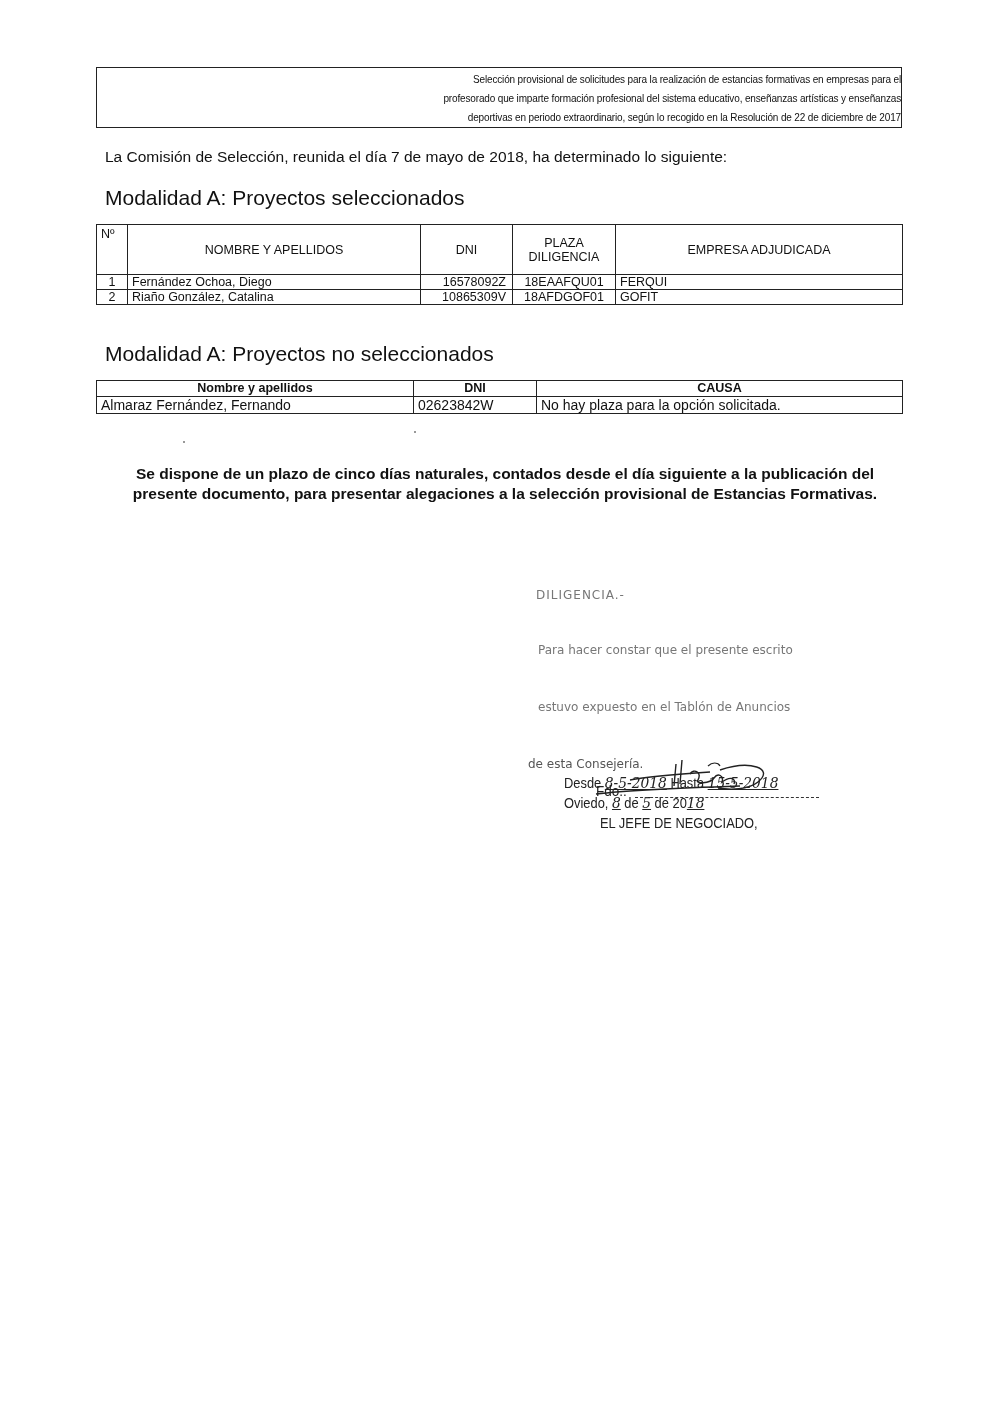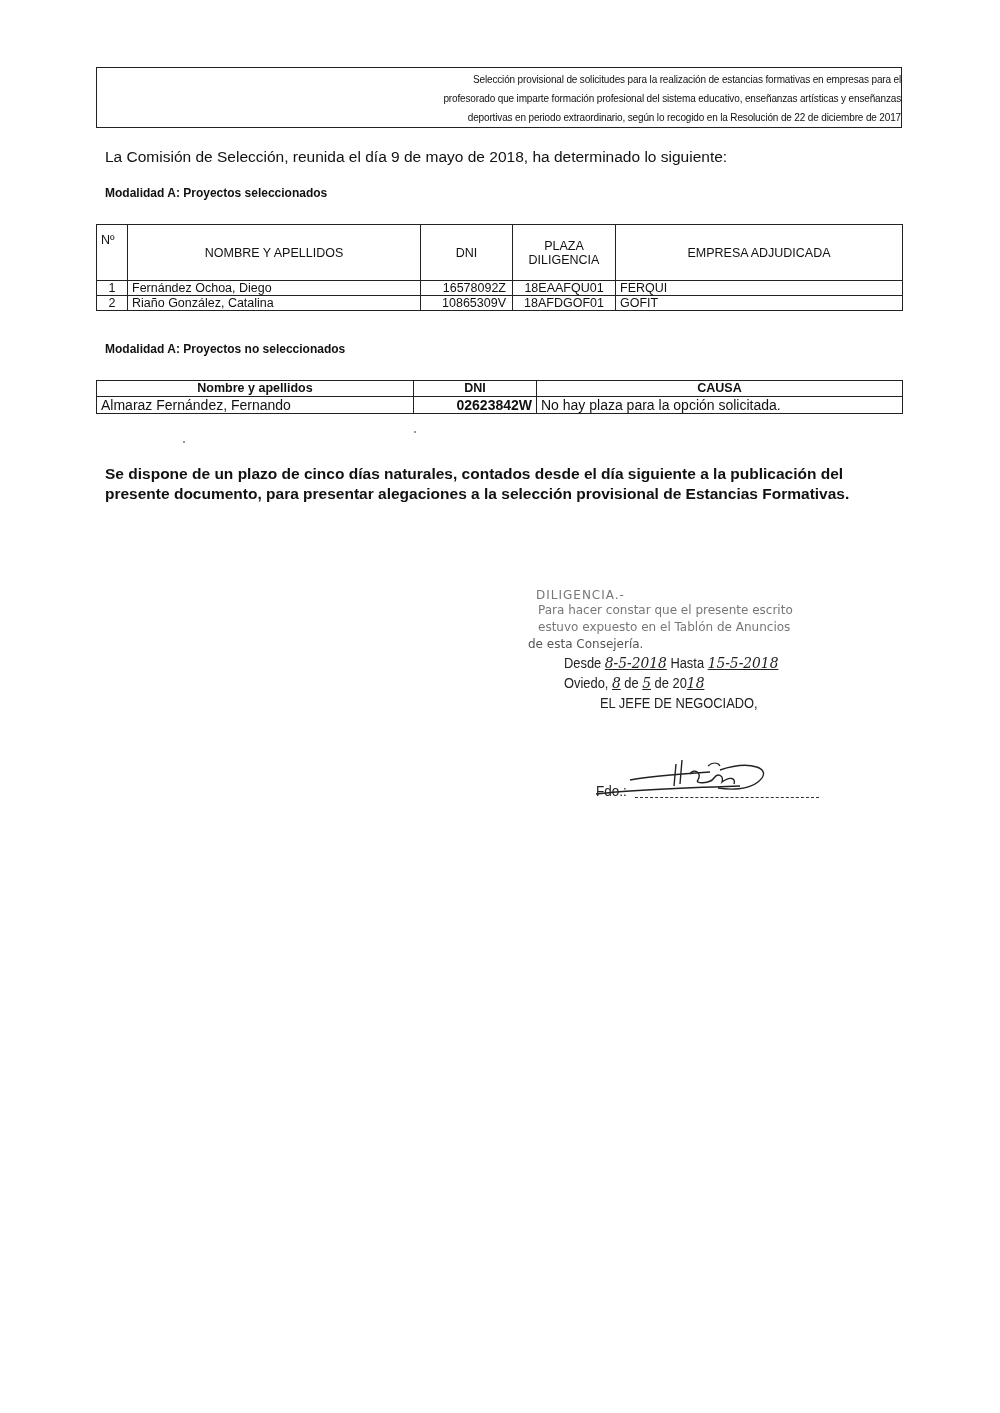--- a/index.html
+++ b/index.html
@@ -10,70 +10,70 @@
   .title-box {
     position: absolute; left: 96px; top: 67px; width: 806px; height: 61px;
     border: 1px solid #222; box-sizing: border-box;
     font-family: Liberation Sans, sans-serif; font-size: 10px; line-height: 19px;
     text-align: right; padding-top: 2px; letter-spacing: -0.15px; color: #111;
   }
   .intro {
     position: absolute; left: 105px; top: 148px; font-size: 15.5px; color: #111;
   }
   .section-heading {
-    position: absolute; left: 105px; font-size: 12px; font-weight: bold; color: #111;
+    position: absolute; left: 105px; font-size: 21px; font-weight: normal; color: #111;
   }
   #h-sel { top: 186px; }
   #h-nosel { top: 342px; }
 
   table { border-collapse: collapse; position: absolute; font-family: "Liberation Sans", sans-serif; }
   td, th { border: 1px solid #222; padding: 0 4px; font-size: 12.5px; color: #111; }
   #tbl-sel { left: 96px; top: 224px; width: 807px; }
   #tbl-sel th { font-weight: normal; font-size: 12.5px; height: 47px; }
-  #tbl-sel th.num { vertical-align: top; text-align: left; width: 22px; padding-top: 8px; }
+  #tbl-sel th.num { vertical-align: top; text-align: left; width: 22px; padding-top: 2px; }
   #tbl-sel td { height: 14px; line-height: 14px; }
   #tbl-sel td.c { text-align: center; }
   #tbl-sel td.r { text-align: right; padding-right: 6px; }
 
   #tbl-nosel { left: 96px; top: 380px; width: 807px; }
   #tbl-nosel th { font-weight: bold; font-size: 12.5px; height: 15px; line-height: 15px; }
   #tbl-nosel td { height: 16px; line-height: 16px; font-size: 14px; }
-  #tbl-nosel td.c { text-align: right; font-weight: bold; }
+  #tbl-nosel td.c { text-align: left; }
 
   .notice {
     position: absolute; left: 105px; top: 464px; width: 800px;
-    font-size: 15.5px; font-weight: bold; line-height: 20px; color: #111;
+    font-size: 15.5px; font-weight: bold; line-height: 20px; color: #111; text-align: center;
   }
 
   .stamp {
     position: absolute; left: 520px; top: 588px; width: 320px;
     font-family: "DejaVu Sans", sans-serif; color: #333;
   }
   .stamp .diligencia { font-size: 12px; letter-spacing: 1px; color: #777; margin-left: 16px; }
-  .stamp .faded { font-size: 12px; color: #777; line-height: 17px; margin-left: 18px; }
+  .stamp .faded { font-size: 12px; color: #777; line-height: 17px; margin-left: 18px; margin-top: 40px; }
   .stamp .faded.first { margin-left: 18px; }
   .stamp .faded.last { margin-left: 8px; color: #555; }
   .stamp .line { font-size: 14px; line-height: 20px; color: #222; margin-left: 44px; font-family: "Liberation Sans", sans-serif; transform: scaleX(0.92); transform-origin: left; }
   .hand { font-family: "DejaVu Serif", serif; font-style: italic; text-decoration: underline; font-size: 15px; }
   .stamp .jefe { margin-left: 80px; }
   .signature { position: absolute; left: 590px; top: 750px; width: 240px; height: 55px; }
   .fdo { position: absolute; left: 596px; top: 782px; font-size: 15px; color: #222; transform: scaleX(0.9); transform-origin: left; }
   .fdo-line { position: absolute; left: 635px; top: 797px; width: 184px; border-top: 1px dashed #333; }
   .speck { position: absolute; width: 2px; height: 2px; background: #777; border-radius: 1px; }
 </style>
 </head>
 <body>
 
 <div class="title-box">
   <div>Selección provisional de solicitudes para la realización de estancias formativas en empresas para el</div>
   <div>profesorado que imparte formación profesional del sistema educativo, enseñanzas artísticas y enseñanzas</div>
   <div>deportivas en periodo extraordinario, según lo recogido en la Resolución de 22 de diciembre de 2017</div>
 </div>
 
-<div class="intro">La Comisión de Selección, reunida el día 9 de mayo de 2018, ha determinado lo siguiente:</div>
+<div class="intro">La Comisión de Selección, reunida el día 7 de mayo de 2018, ha determinado lo siguiente:</div>
 
 <div class="section-heading" id="h-sel">Modalidad A: Proyectos seleccionados</div>
 
 <table id="tbl-sel">
   <colgroup>
     <col style="width:31px">
       <col style="width:293px">
       <col style="width:92px">
       <col style="width:103px">
       <col>

